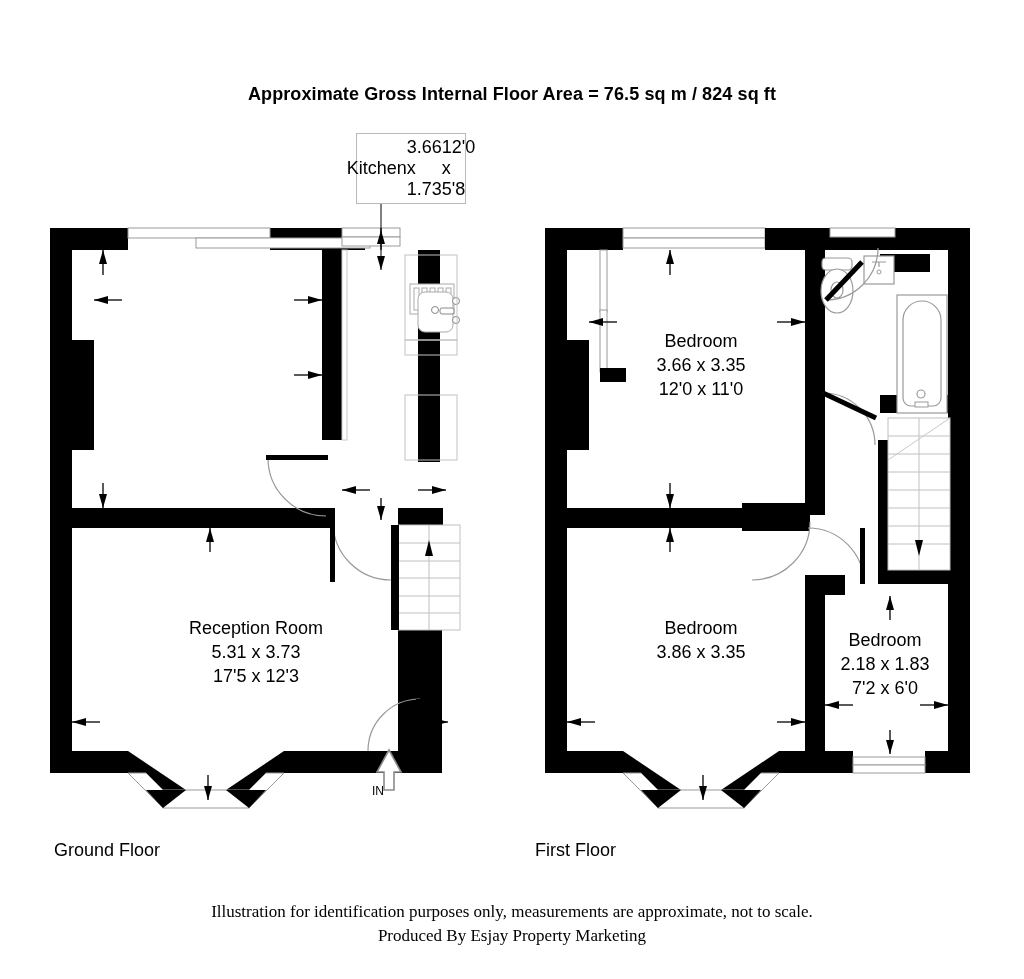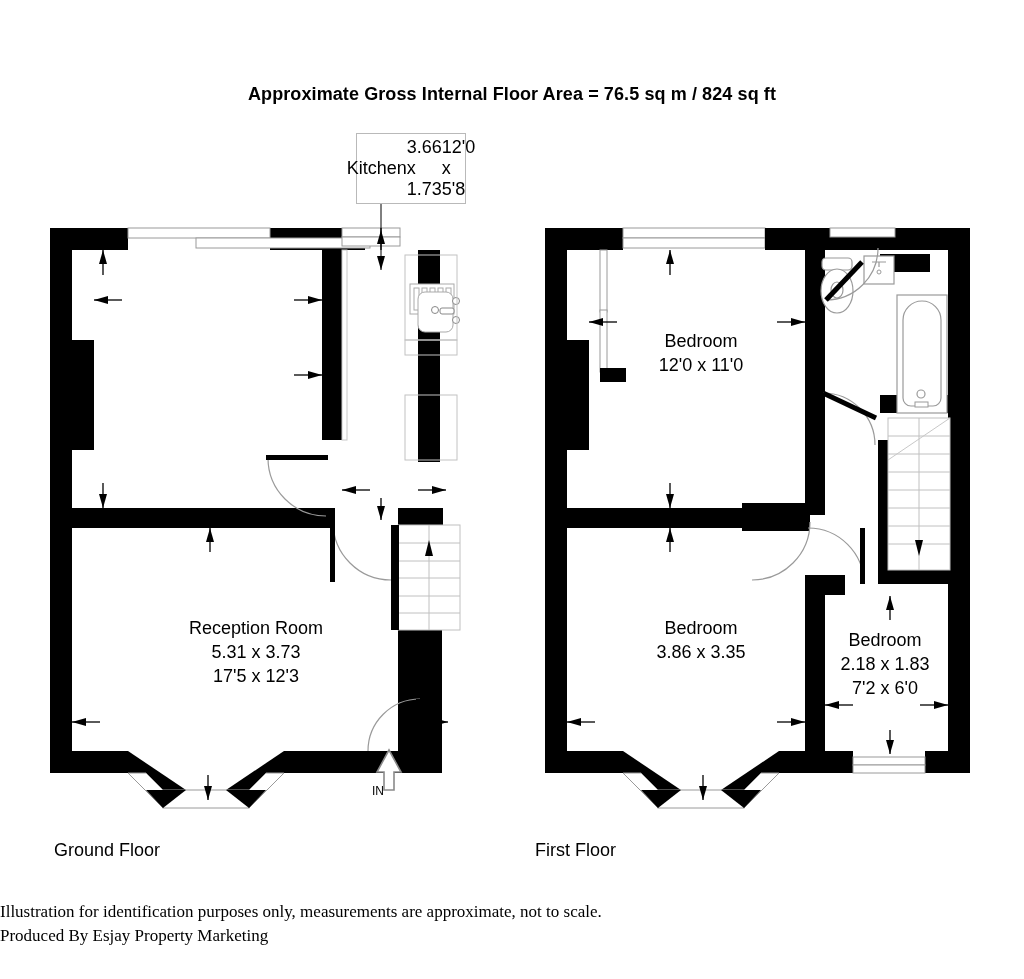--- a/index.html
+++ b/index.html
@@ -18,21 +18,21 @@
     font-weight:bold;font-size:18px;letter-spacing:.1px;
   }
 
   .floorLabel{
     position:absolute;font-size:18px;font-weight:normal;
   }
   #gf-label{left:54px;top:840px;}
   #ff-label{left:535px;top:840px;}
 
   .footer{
-    position:absolute;left:0;width:1024px;text-align:left;
+    position:absolute;left:0;width:1024px;text-align:center;
     font-family:"Liberation Serif", serif;font-size:17px;
   }
   #foot1{top:902px;}
   #foot2{top:926px;}
 
   .kitchenBox{
     position:absolute;left:356px;top:133px;width:110px;height:71px;
     border:1px solid #b9b9b9;background:#fff;
     box-sizing:border-box;
     display:flex;flex-direction:row;align-items:center;justify-content:center;
@@ -329,20 +329,21 @@
 
 
   <div class="roomLabel" style="left:158px;top:616px;width:196px;">
     <span class="nm">Reception Room</span>
     <span class="nm">5.31 x 3.73</span>
     <span class="nm">17'5 x 12'3</span>
   </div>
 
   <div class="roomLabel" style="left:617px;top:329px;width:168px;">
     <span class="nm">Bedroom</span>
+    <span class="nm">3.66 x 3.35</span>
     <span class="nm">12'0 x 11'0</span>
   </div>
 
   <div class="roomLabel" style="left:617px;top:616px;width:168px;">
     <span class="nm">Bedroom</span>
     <span class="nm">3.86 x 3.35</span>
   </div>
 
   <div class="roomLabel" style="left:815px;top:628px;width:140px;">
     <span class="nm">Bedroom</span>

